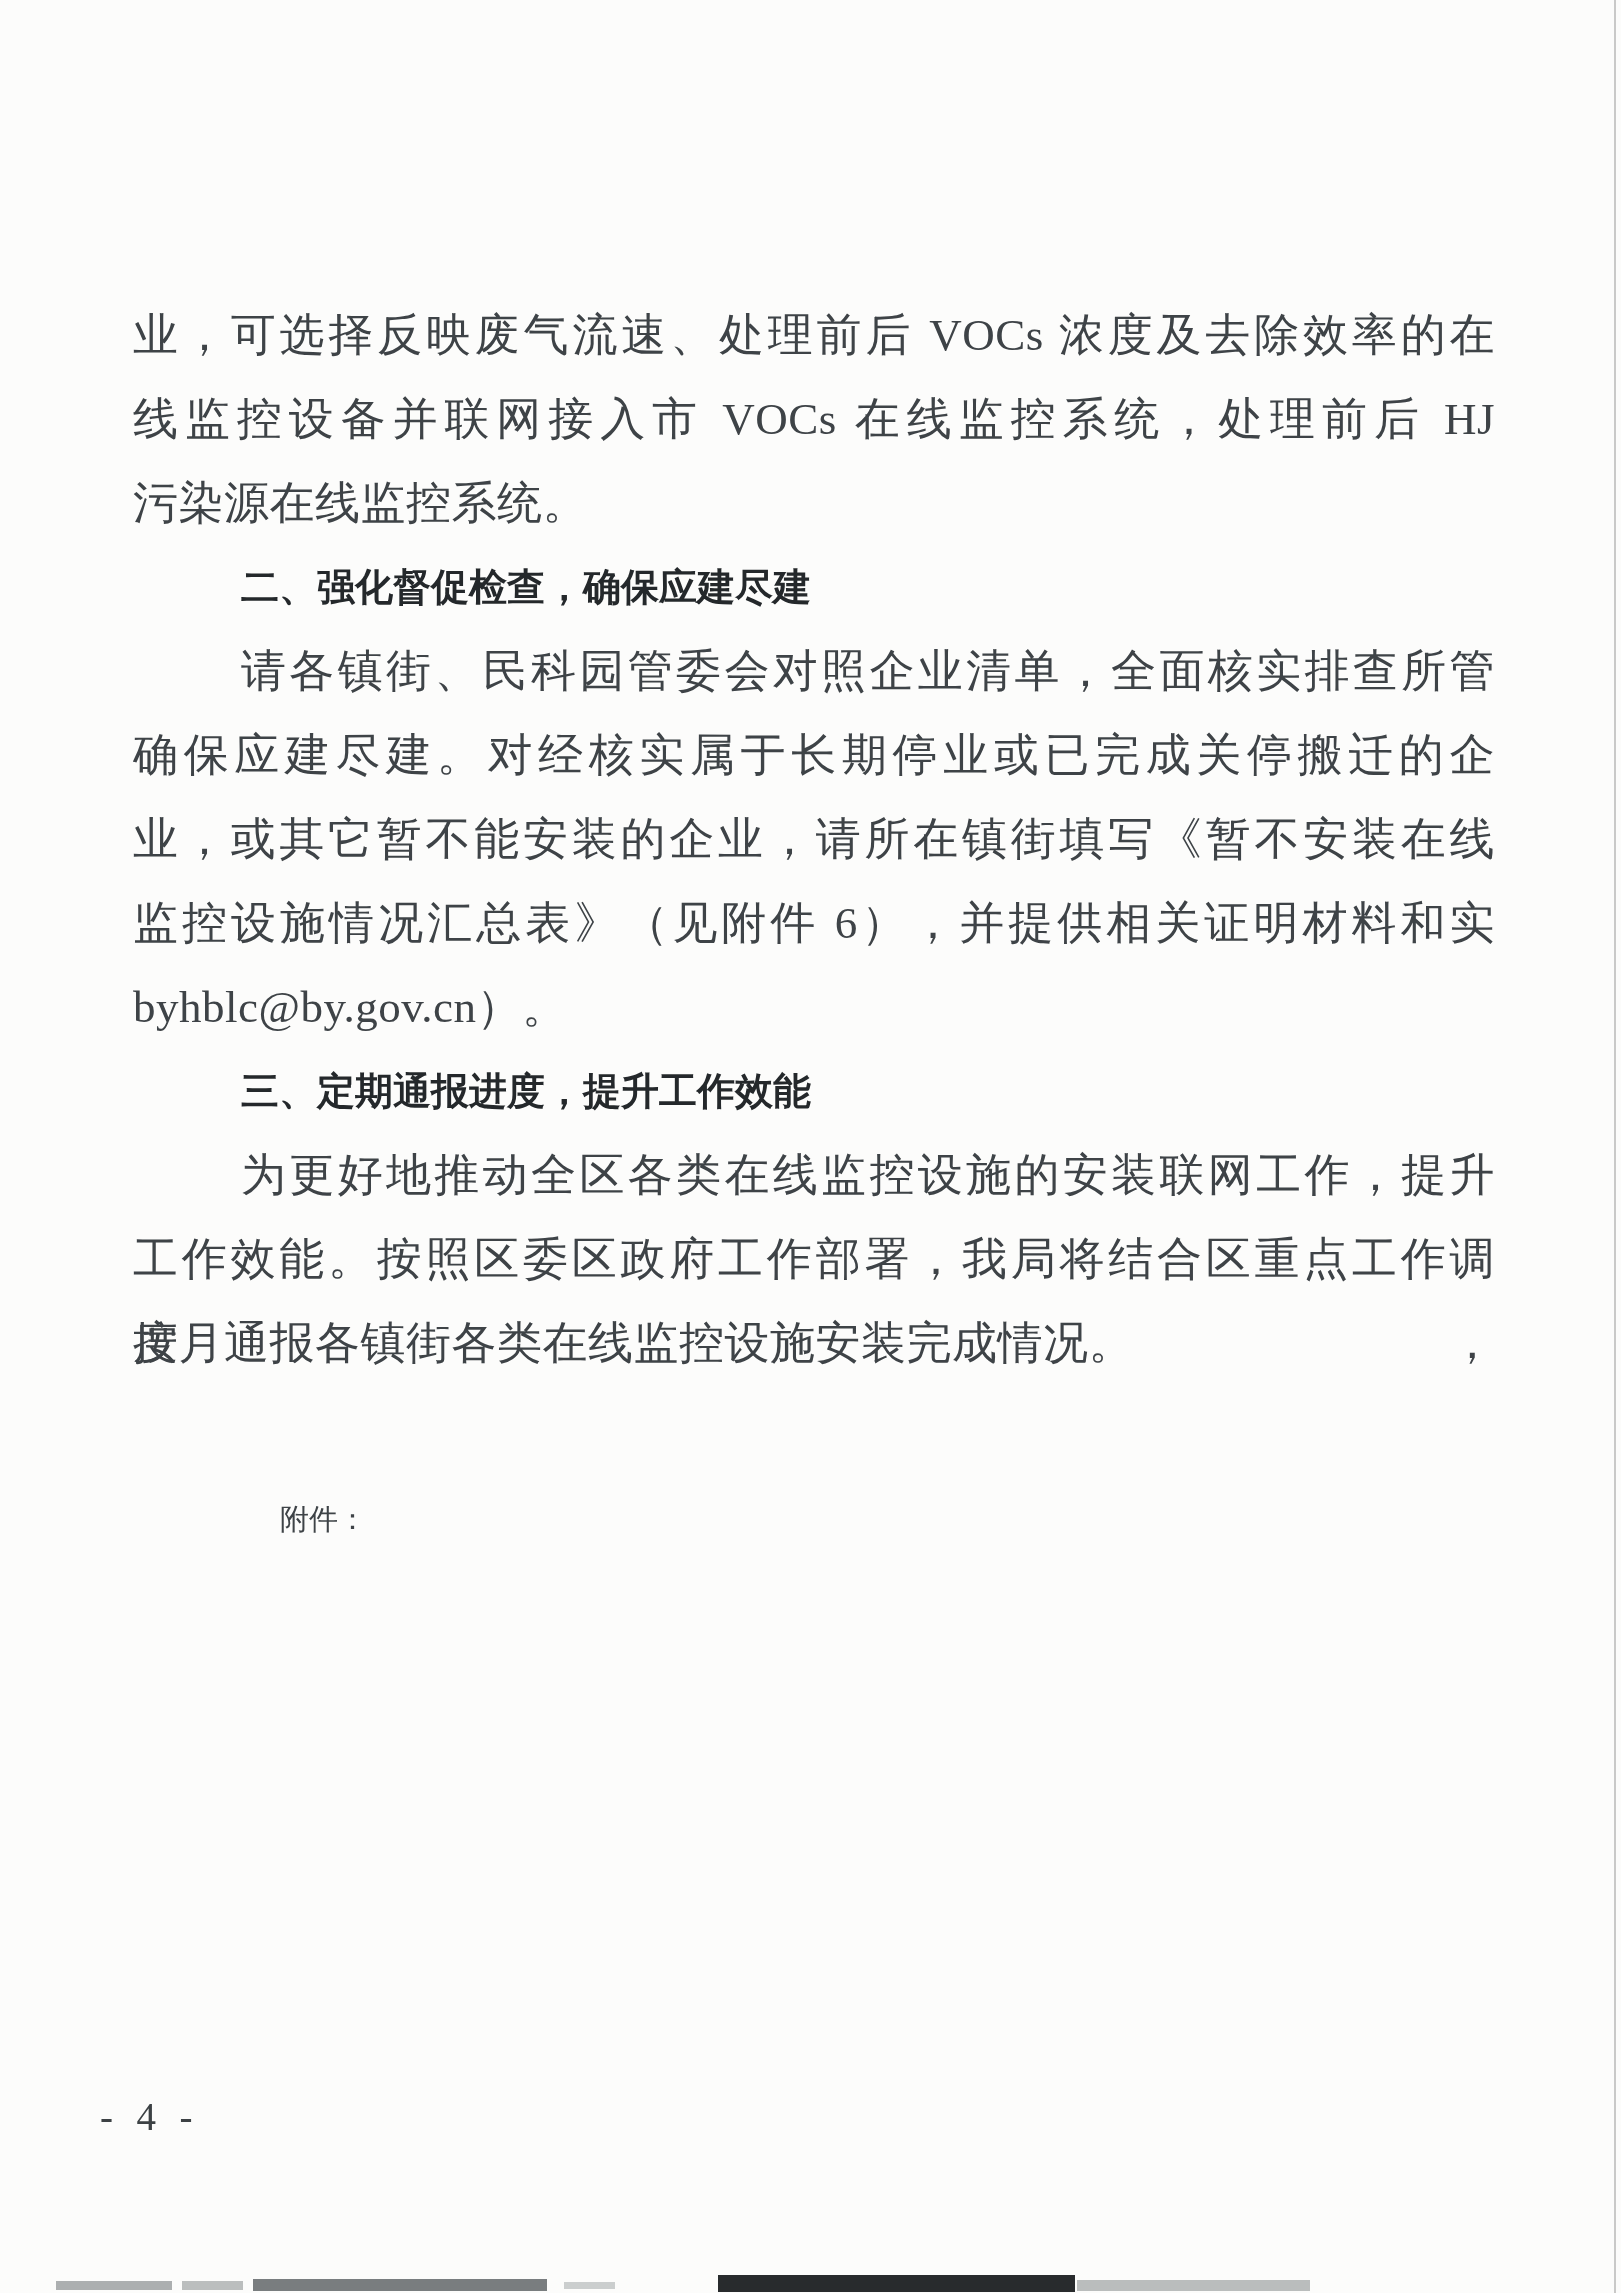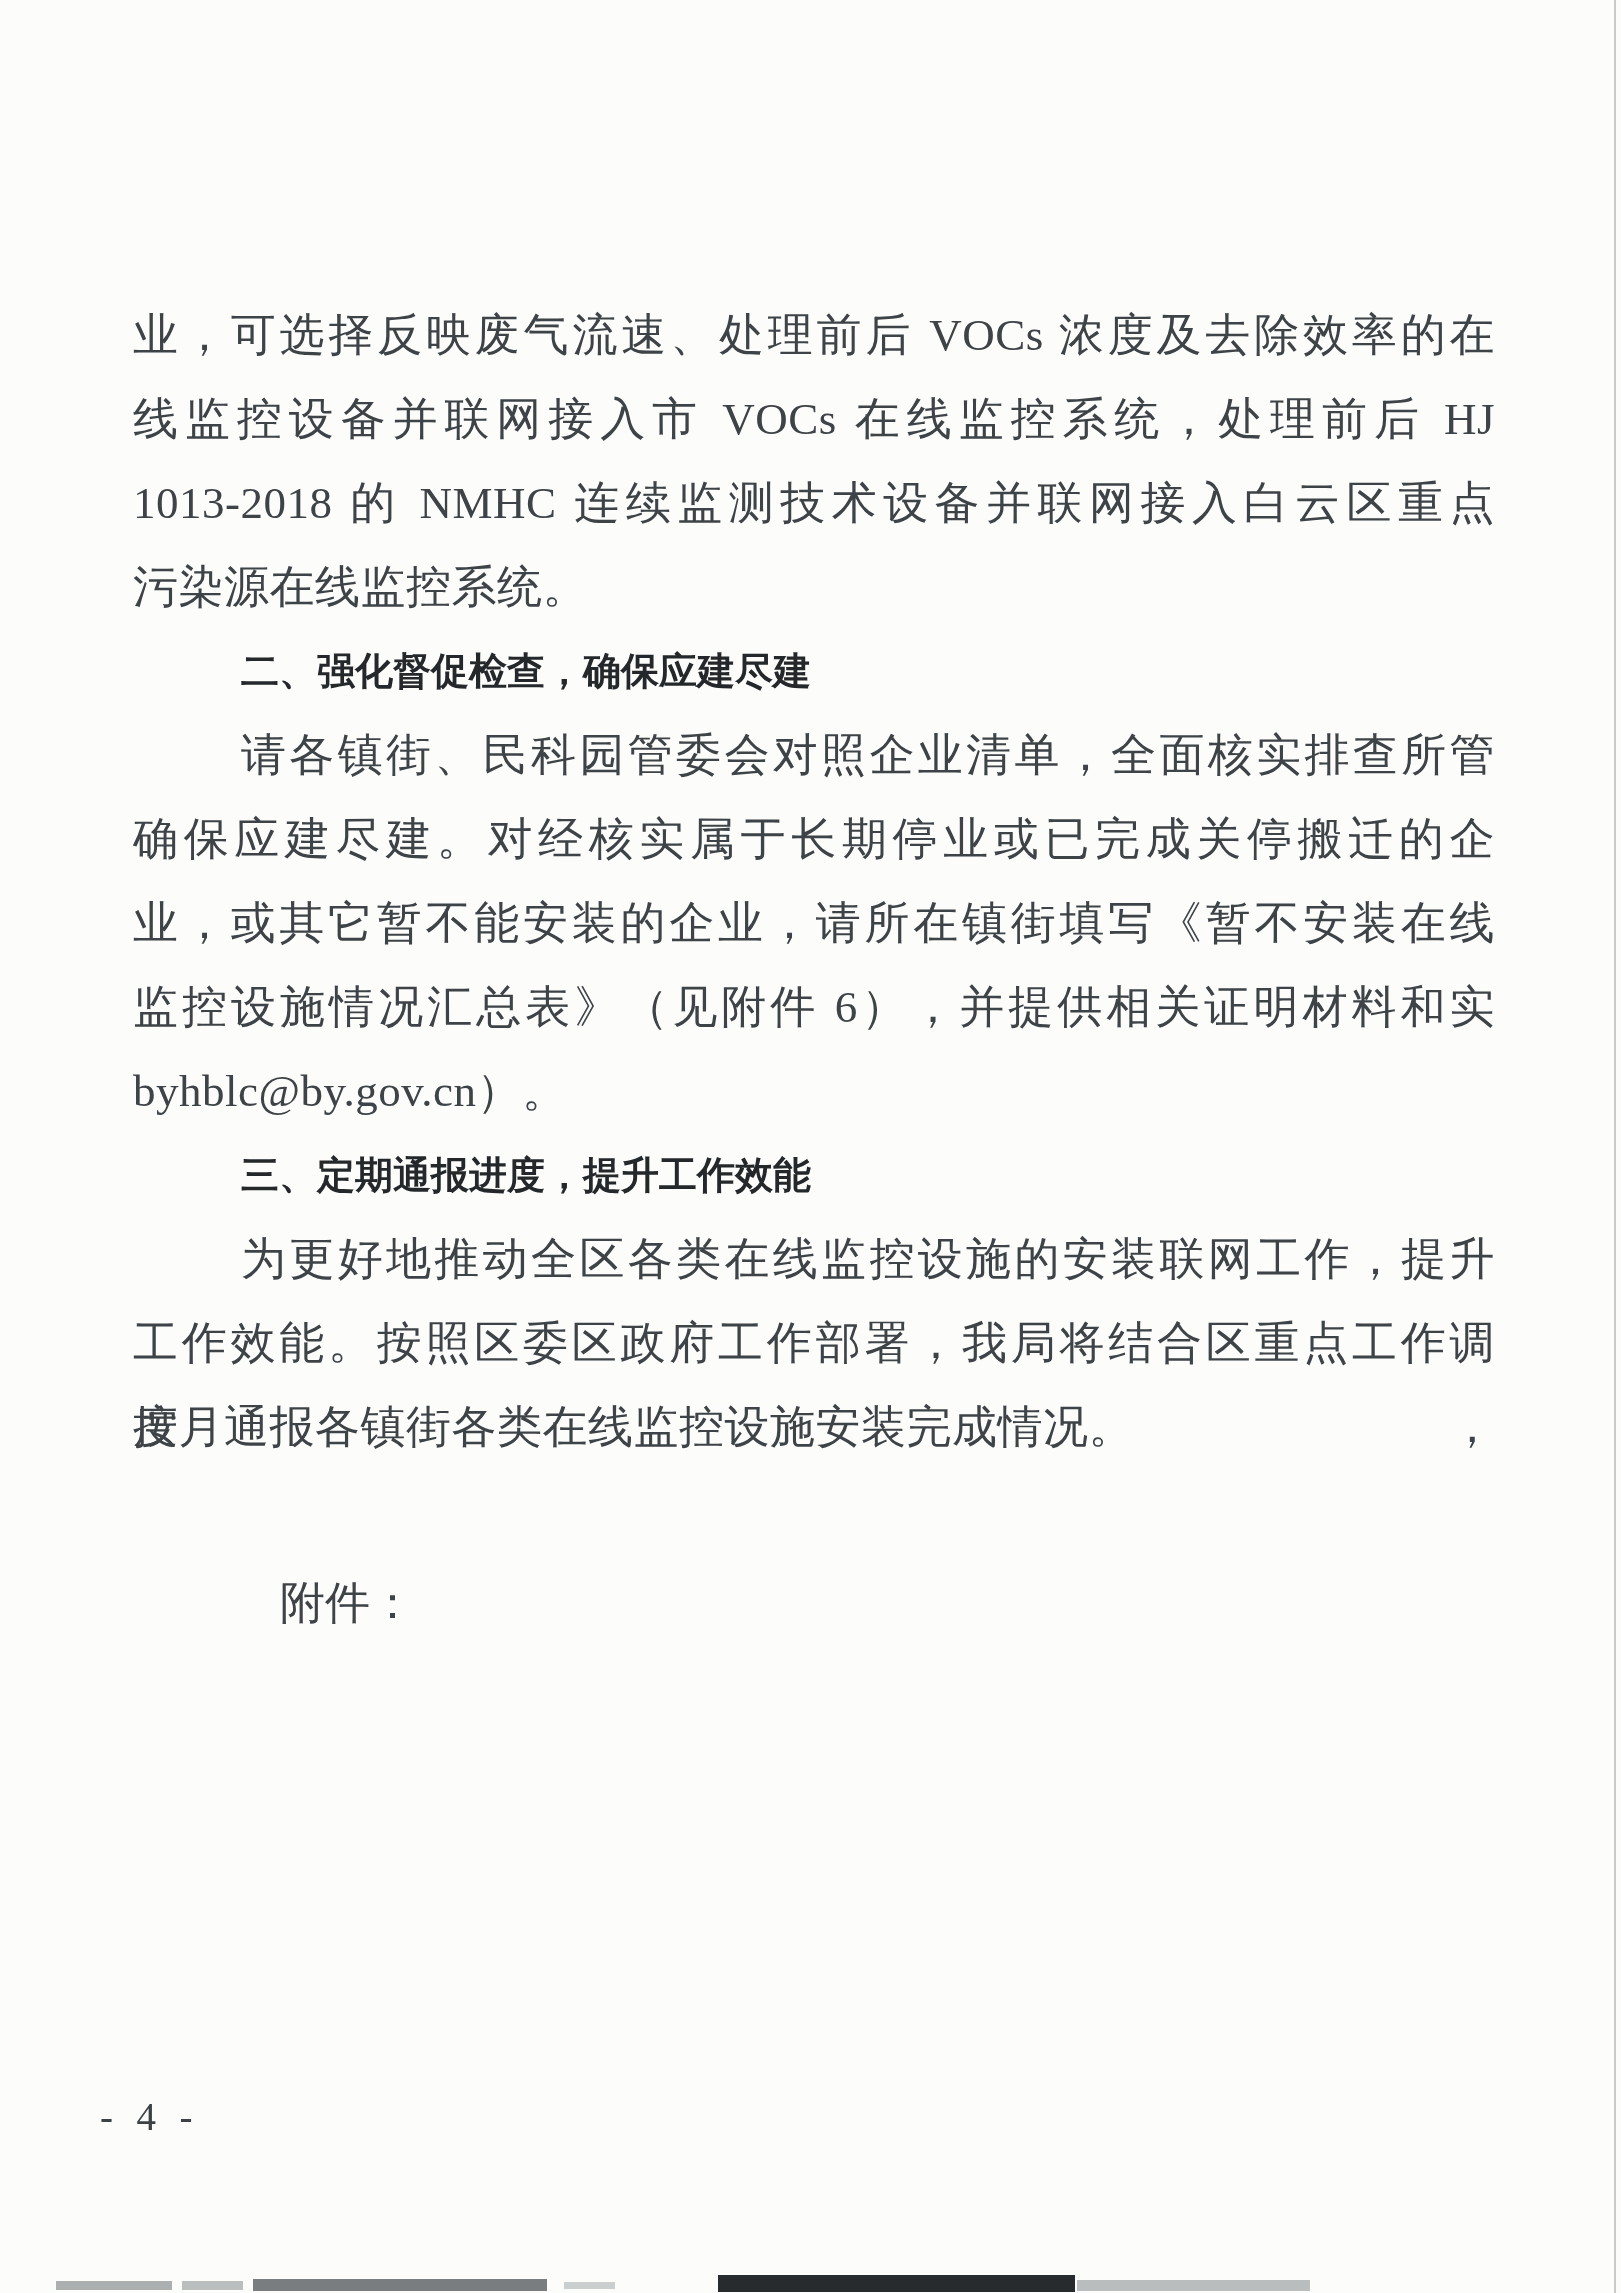--- a/index.html
+++ b/index.html
@@ -40,21 +40,21 @@
     color: #24282b;
     font-family: "Liberation Sans", "DejaVu Sans", sans-serif;
     text-indent: 108px;
     text-align: left;
   }
   .attachments {
     margin-top: 92px;
     display: flex;
     align-items: center;
     padding-left: 147px;
-    font-size: 45px;
+    font-size: 29px;
     color: #3e4347;
   }
   .att-label {
     height: 84px;
     line-height: 84px;
     white-space: nowrap;
   }
   .att-items { }
   .att-line {
     height: 84px;
@@ -82,21 +82,20 @@
 </head>
 <body>
 
 <div class="page">
 
   <div class="content">
 
     <div>
       <div class="line">业，可选择反映废气流速、处理前后 VOCs 浓度及去除效率的在</div>
       <div class="line">线监控设备并联网接入市 VOCs 在线监控系统，处理前后 HJ</div>
-      <div class="line">1013-2018 的 NMHC 连续监测技术设备并联网接入白云区重点</div>
       <div class="line end">污染源在线监控系统。</div>
     </div>
 
     <div class="heading">二、强化督促检查，确保应建尽建</div>
 
     <div>
       <div class="line indent">请各镇街、民科园管委会对照企业清单，全面核实排查所管</div>
       <div class="line">确保应建尽建。对经核实属于长期停业或已完成关停搬迁的企</div>
       <div class="line">业，或其它暂不能安装的企业，请所在镇街填写《暂不安装在线</div>
       <div class="line">监控设施情况汇总表》（见附件 6），并提供相关证明材料和实</div>

